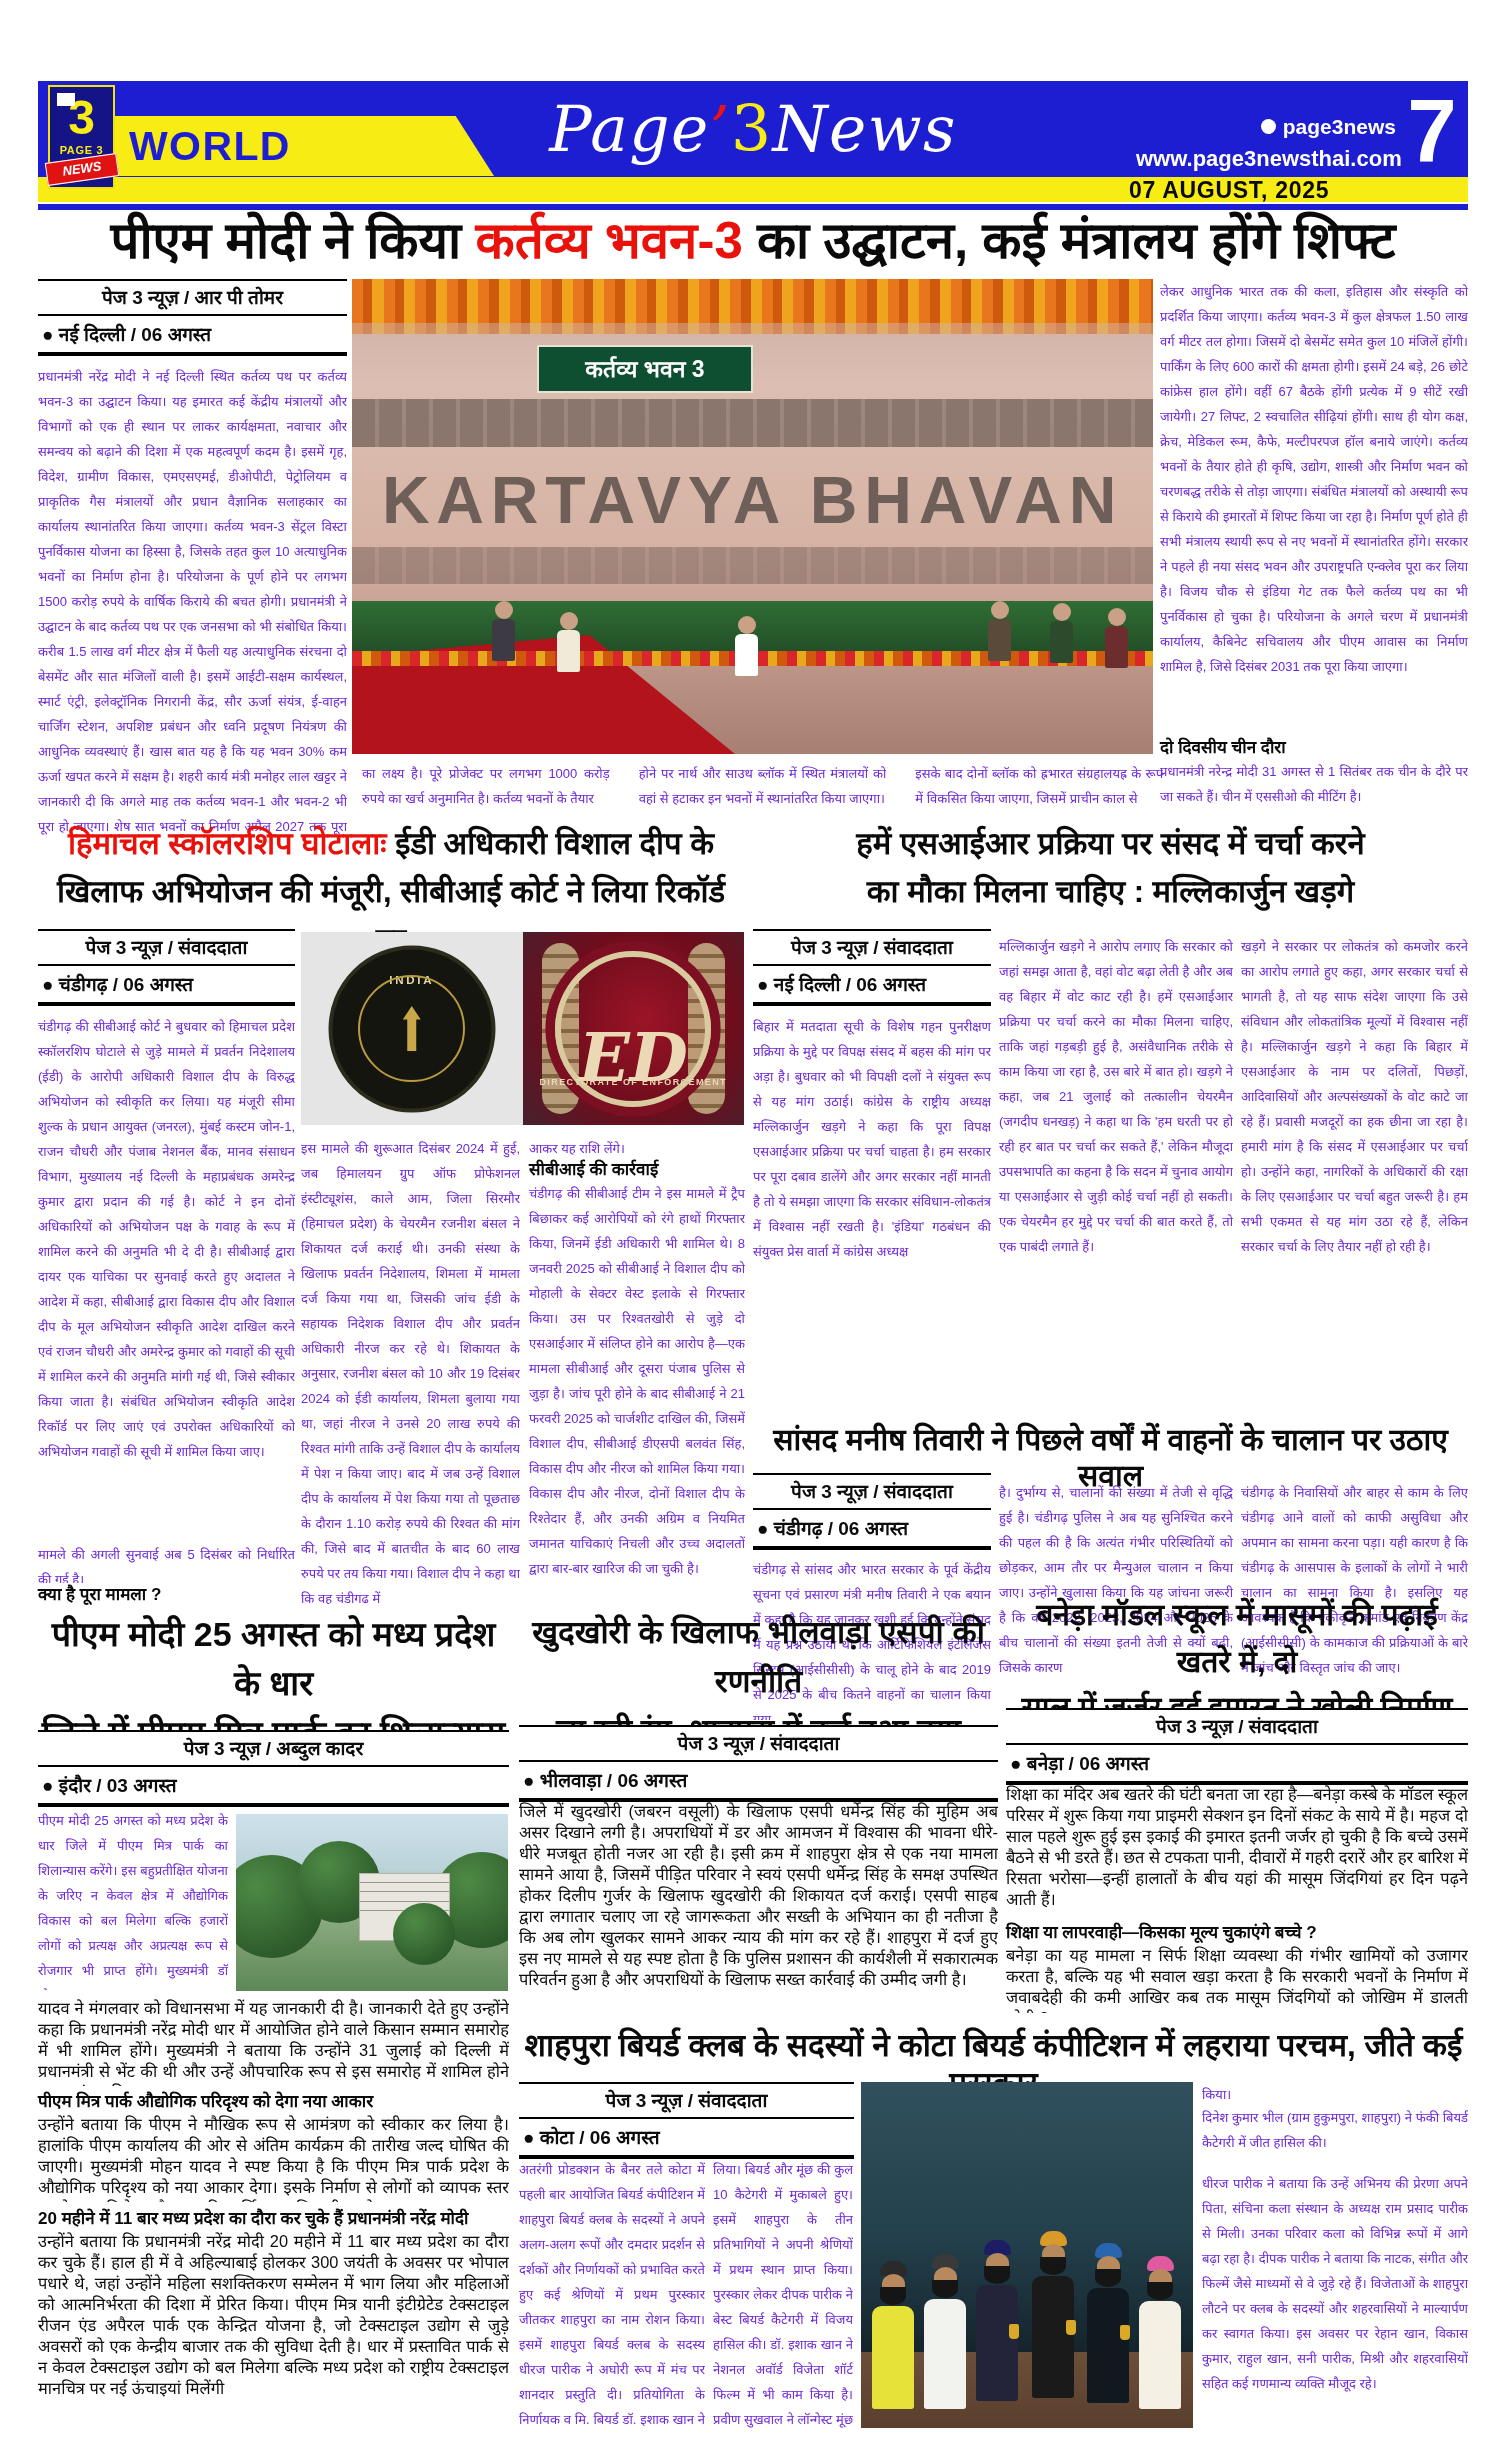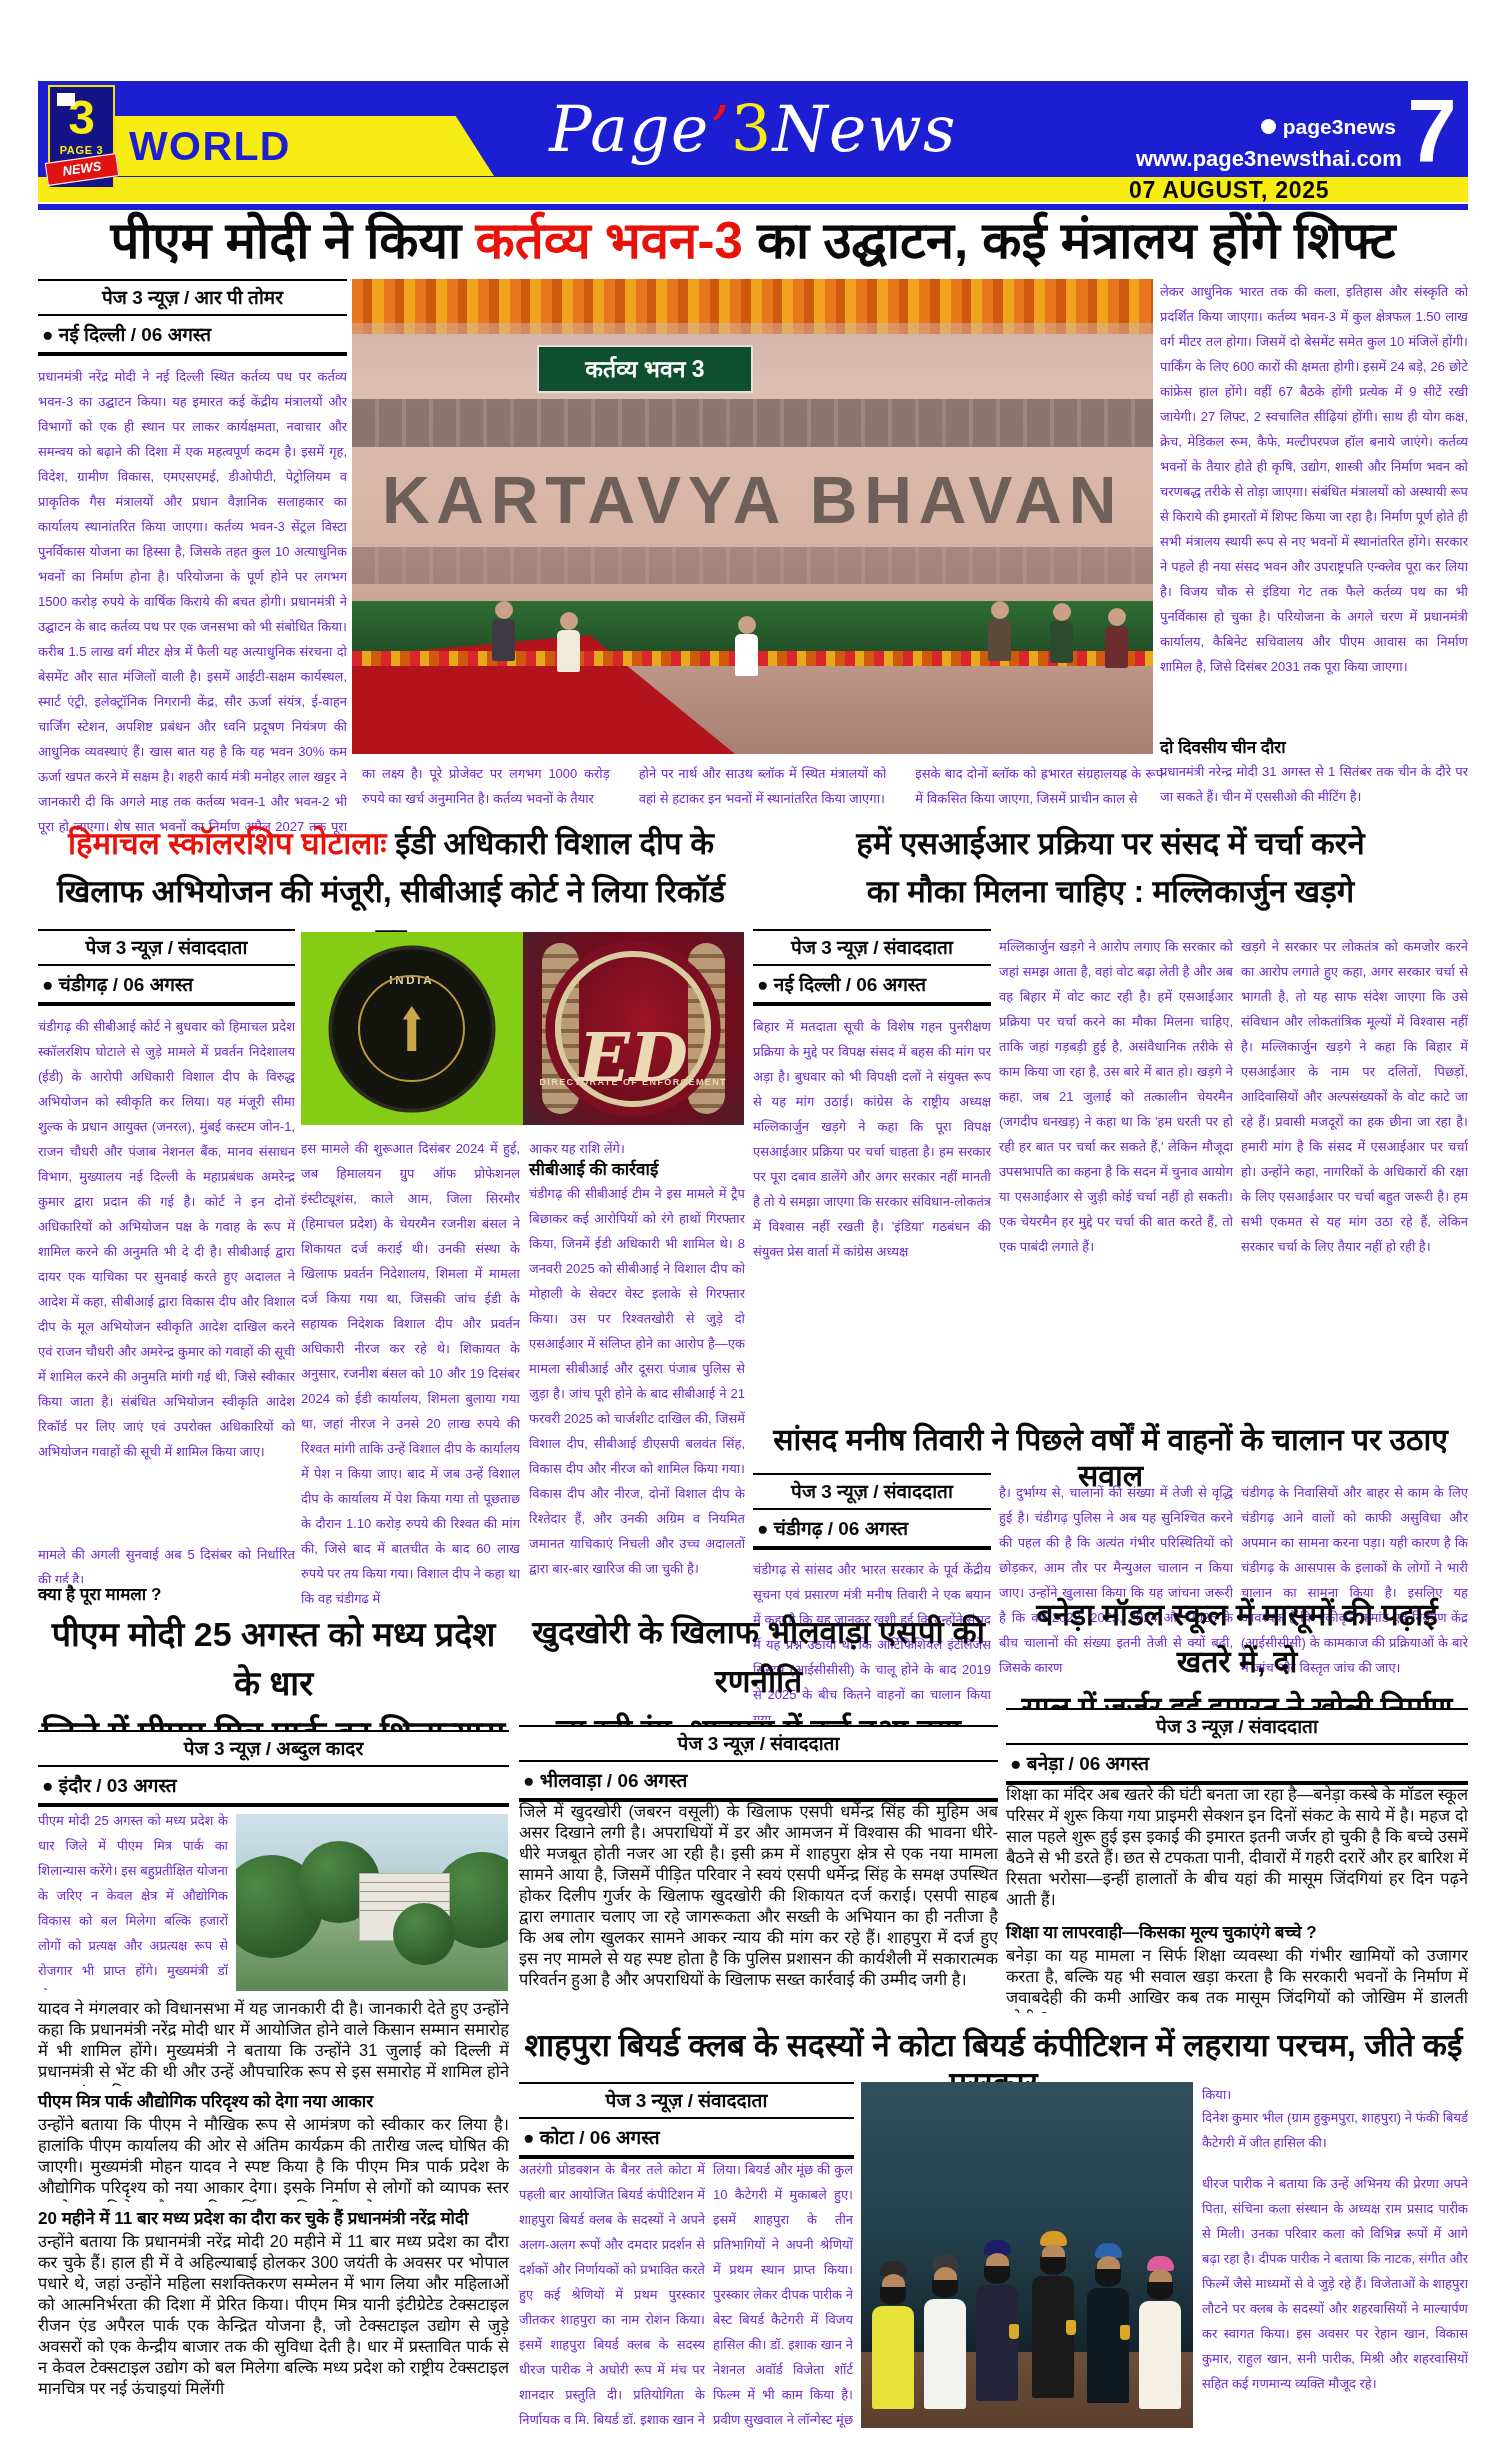--- a/index.html
+++ b/index.html
@@ -49,21 +49,21 @@
   .winband{background:repeating-linear-gradient(90deg,#4a3c38 0 23px,#6b5a52 23px 27px);opacity:.55;}
   .hedge{background:linear-gradient(180deg,#2f6d35,#234f27);}
   .carpet{background:#b3131b;clip-path:polygon(0 18%,62% 0,100% 100%,0 100%);}
   .flowers{background:repeating-linear-gradient(90deg,#d8262a 0 9.6px,#e8a81c 9.6px 19px,#cf5a0e 19px 29px);}
   .fig{position:absolute;}
   .fig .head{width:18px;height:18px;border-radius:50%;background:#caa186;margin:0 auto;}
   .fig .body{width:23px;height:42px;border-radius:5.5px 5.5px 2.1px 2.1px;margin:0 auto;}
   
   #cbied{display:flex;overflow:hidden;}
   #cbied .half{width:50%;height:100%;position:relative;}
-  #cbi-half{background:#84cc16;}
+  #cbi-half{background:#e5e5e5;}
   .cbi-circle{position:absolute;left:50%;top:50%;transform:translate(-50%,-50%);width:159px;height:159px;
               border-radius:50%;background:#15150f;border:4.1px solid #2c2c1c;}
   .cbi-ring{position:absolute;left:50%;top:50%;transform:translate(-50%,-50%);width:103px;height:103px;
             border-radius:50%;border:2.7px solid #b99a3e;}
   .cbi-india{position:absolute;left:0;right:0;top:23px;text-align:center;color:#e6d8a8;font-size:11.6px;
              font-weight:bold;letter-spacing:2.7px;}
   .cbi-emblem{position:absolute;left:50%;top:50%;transform:translate(-50%,-50%);width:30px;height:45px;
               background:#caa84a;clip-path:polygon(50% 0,80% 30%,65% 30%,65% 100%,35% 100%,35% 30%,20% 30%);}
   #ed-half{background:radial-gradient(circle at 55% 45%,#9c1426 0%,#6e0d1c 55%,#47212e 100%);}
   .ed-ring{position:absolute;left:50%;top:50%;transform:translate(-50%,-50%);width:144px;height:144px;

